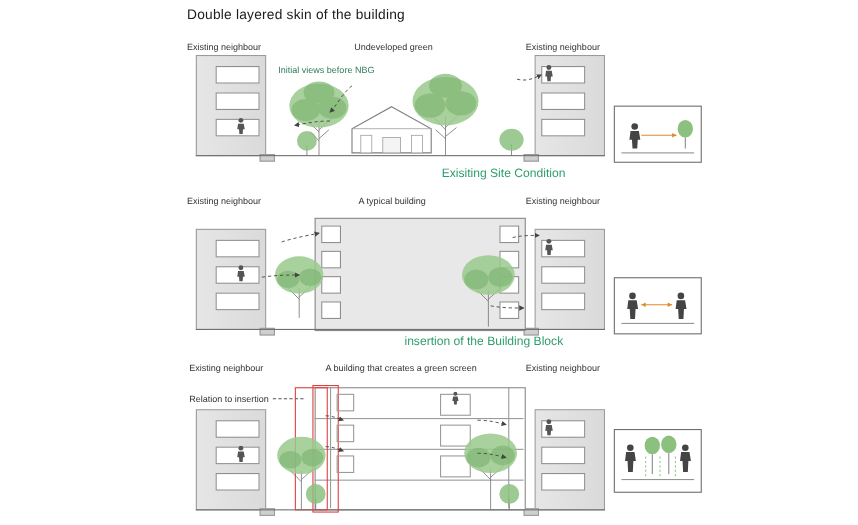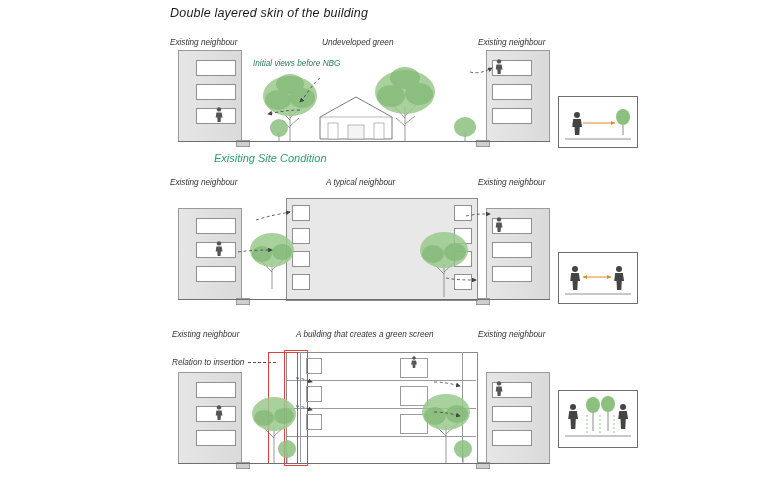--- a/index.html
+++ b/index.html
@@ -13,40 +13,39 @@
     font-family: "Liberation Sans", sans-serif;
     color: #222;
     overflow: hidden;
     position: relative;
   }
   #page {
     position: relative;
     width: 780px;
     height: 361px;
     background: #ffffff;
-    font-style: italic;
   }
   .title {
     position: absolute;
     left: 170px;
     top: 6px;
     font-size: 12.5px;
     color: #1b1b1b;
     letter-spacing: 0.2px;
   }
 
   
   .panel {
     position: absolute;
     left: 0;
     width: 780px;
   }
   .panel .caption {
     position: absolute;
-    text-align: left;
+    text-align: right;
     width: 300px;
     font-size: 11px;
     color: #2e9e6b;
   }
   .lbl {
     position: absolute;
     font-size: 8.2px;
     color: #333;
     white-space: nowrap;
   }
@@ -224,21 +223,21 @@
         <ellipse cx="64" cy="20" rx="7" ry="8" fill="#8cc07f"></ellipse>
         <line x1="64" y1="28" x2="64" y2="38" stroke="#6f6f6f" stroke-width="0.8"></line>
         <line x1="6" y1="42" x2="72" y2="42" stroke="#777" stroke-width="0.8"></line>
       </svg>
     </div>
   </div>
 
   <div class="panel" style="top:160px;height:160px;">
 
     <div class="lbl" style="left:170px;top:18px;">Existing neighbour</div>
-    <div class="lbl" style="left:326px;top:18px;">A typical neighbour</div>
+    <div class="lbl" style="left:326px;top:18px;">A typical building</div>
     <div class="lbl" style="left:478px;top:18px;">Existing neighbour</div>
 
     <div class="neigh" style="left:178px;top:48px;width:62px;height:90px;"></div>
     <div class="neigh-inner" style="left:196px;top:58px;width:38px;height:14px;"></div>
     <div class="neigh-inner" style="left:196px;top:82px;width:38px;height:14px;"></div>
     <div class="neigh-inner" style="left:196px;top:106px;width:38px;height:14px;"></div>
     <div class="kerb" style="left:236px;top:138px;width:12px;height:5px;background:#cfcfcf;border:0.6px solid #9a9a9a;"></div>
 
     <div class="neigh" style="left:486px;top:48px;width:62px;height:90px;"></div>
     <div class="neigh-inner" style="left:492px;top:58px;width:38px;height:14px;"></div>
@@ -291,20 +290,21 @@
     </div>
     <div class="person" style="left:494px;top:57px;">
       <svg width="10" height="15" viewBox="0 0 10 15">
           <g fill="#555">
             <circle cx="5" cy="2.4" r="2.2"></circle>
             <path d="M2.4 5.4 h5.2 l0.9 5.2 h-1.6 l-0.3 4.4 h-3 l-0.3 -4.4 h-1.6 z"></path>
           </g>
         </svg>
     </div>
 
+    <div class="caption" style="left:212px;top:145px;">insertion of the Building Block</div>
 
     <div class="inset" style="left:558px;top:92px;width:78px;height:50px;">
       <svg width="78" height="50" viewBox="0 0 78 50">
         <g fill="#444">
           <circle cx="16" cy="16" r="3"></circle>
           <path d="M12.2 20 h7.6 l1.3 8 h-2.3 l-0.5 9 h-4.3 l-0.5 -9 h-2.3 z"></path>
           <circle cx="60" cy="16" r="3"></circle>
           <path d="M56.2 20 h7.6 l1.3 8 h-2.3 l-0.5 9 h-4.3 l-0.5 -9 h-2.3 z"></path>
         </g>
         <line x1="24" y1="24" x2="52" y2="24" stroke="#e08a2a" stroke-width="1"></line>

